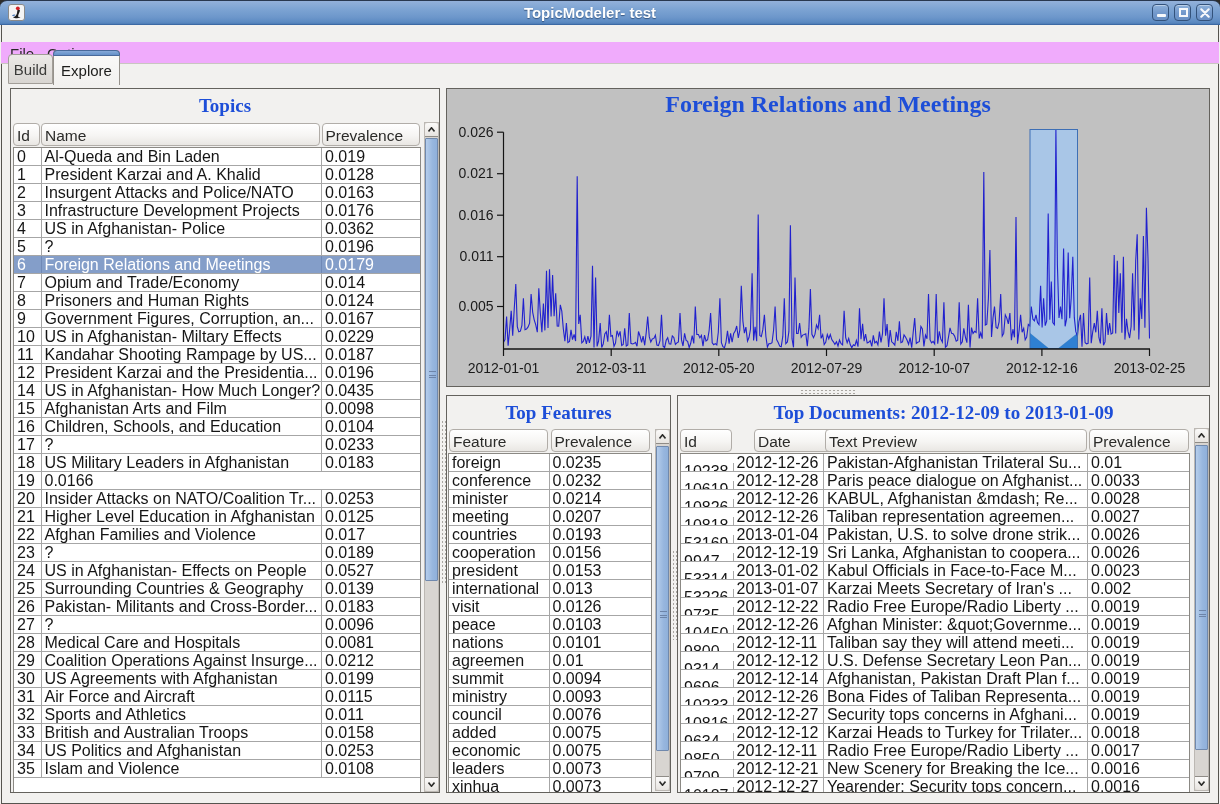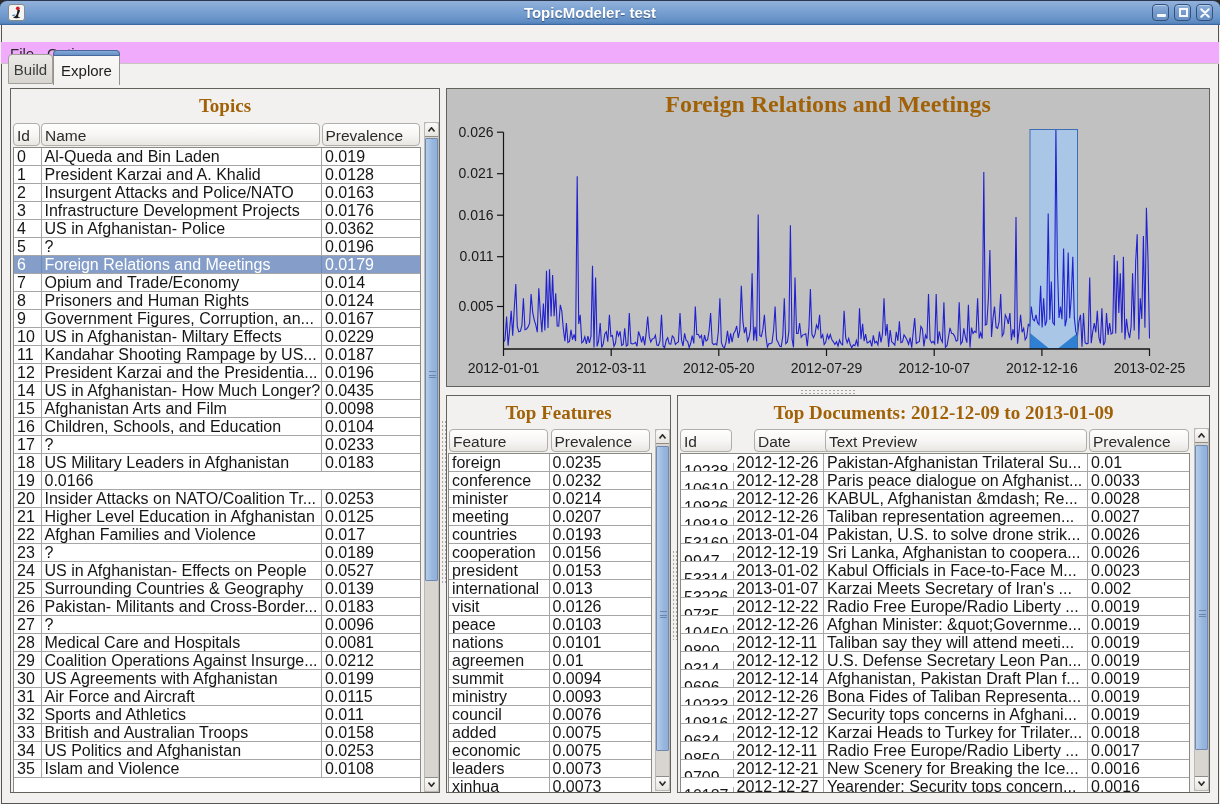--- a/index.html
+++ b/index.html
@@ -33,21 +33,21 @@
 
 #frame { left:1px; top:25px; width:1218px; height:779px;
   border-left:1px solid #56544f; border-right:1px solid #56544f; border-bottom:1px solid #56544f; }
 
 .panel { border:1px solid #64625d; background:#F2F1EF; }
 #p-topics { left:10px; top:88px; width:430px; height:705px; }
 #p-chart  { left:446px; top:88px; width:764px; height:299px; background:#c1c1c1; }
 #p-feat   { left:446px; top:395px; width:225px; height:398px; }
 #p-docs   { left:677px; top:395px; width:533px; height:398px; }
 .ptitle { font-family:"Liberation Serif",serif; font-weight:bold; font-size:19px;
-  color:#a16207; text-align:center; }
+  color:#1d4ed8; text-align:center; }
 #t-topics { left:10px; top:95px;  width:430px; }
 #t-chart  { left:446px; top:91px; width:764px; font-size:24px; }
 #t-feat   { left:446px; top:402px; width:225px; }
 #t-docs   { left:677px; top:402px; width:533px; }
 
 .hcell { position:absolute; height:23px; border:1px solid #b1ada8; border-radius:4px;
   background:linear-gradient(#ffffff,#f6f5f3 55%,#e9e7e3);
   font-size:15.5px; color:#2b2b29; padding:3px 0 0 3px; white-space:nowrap; overflow:hidden; }
 
 .tbl { position:absolute; background:#fff; border:1px solid #8b8984; border-bottom:none;

